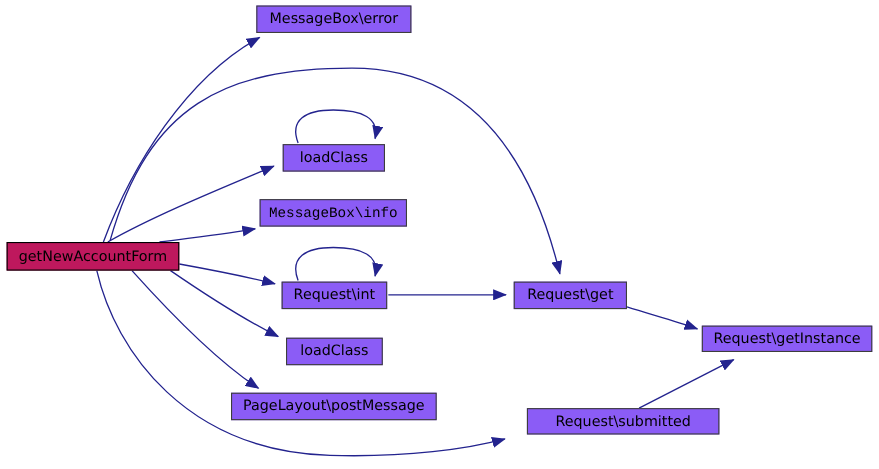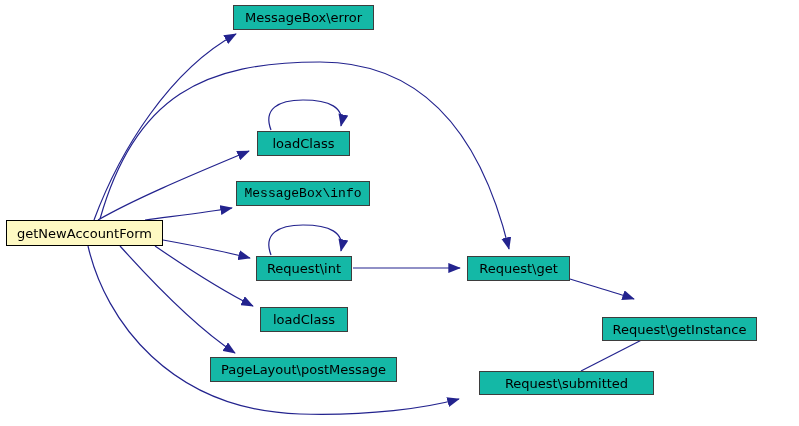--- a/index.html
+++ b/index.html
@@ -12,33 +12,33 @@
     font-family: "DejaVu Sans", sans-serif;
   }
   #edges-layer {
     position: absolute;
     left: 0; top: 0;
     width: 799px; height: 426px;
   }
   .node {
     position: absolute;
     box-sizing: border-box;
-    background: #14b8a6;
+    background: #8b5cf6;
     border: 1px solid #3d3d3d;
     color: #000000;
     font-size: 13px;
     line-height: 1;
     display: flex;
     align-items: center;
     justify-content: center;
     white-space: nowrap;
     cursor: pointer;
   }
   .node.main {
-    background: #fef9c3;
+    background: #be185d;
     border-color: #000000;
     cursor: default;
   }
   .edge {
     fill: none;
     stroke-width: 1.2;
   }
 </style>
 </head>
 <body>
@@ -84,20 +84,20 @@
       </div>
       <div class="node" style="left: 260px; top: 307px; width: 88px; height: 25px;">
         <span>loadClass</span>
       </div>
       <div class="node" style="left: 210px; top: 357px; width: 187px; height: 25px;">
         <span>PageLayout\postMessage</span>
       </div>
       <div class="node" style="left: 467px; top: 256px; width: 103px; height: 25px; align-items: center;">
         <span>Request\get</span>
       </div>
-      <div class="node" style="left: 602px; top: 296px; width: 155px; height: 24px; margin-top: 21px;">
+      <div class="node" style="left: 638px; top: 296px; width: 155px; height: 24px;">
         <span>Request\getInstance</span>
       </div>
       <div class="node" style="left: 443px; top: 371px; width: 175px; height: 24px; margin-left: 36px;">
         <span>Request\submitted</span>
       </div>
     </div>
 </div>
 
 </body></html>

